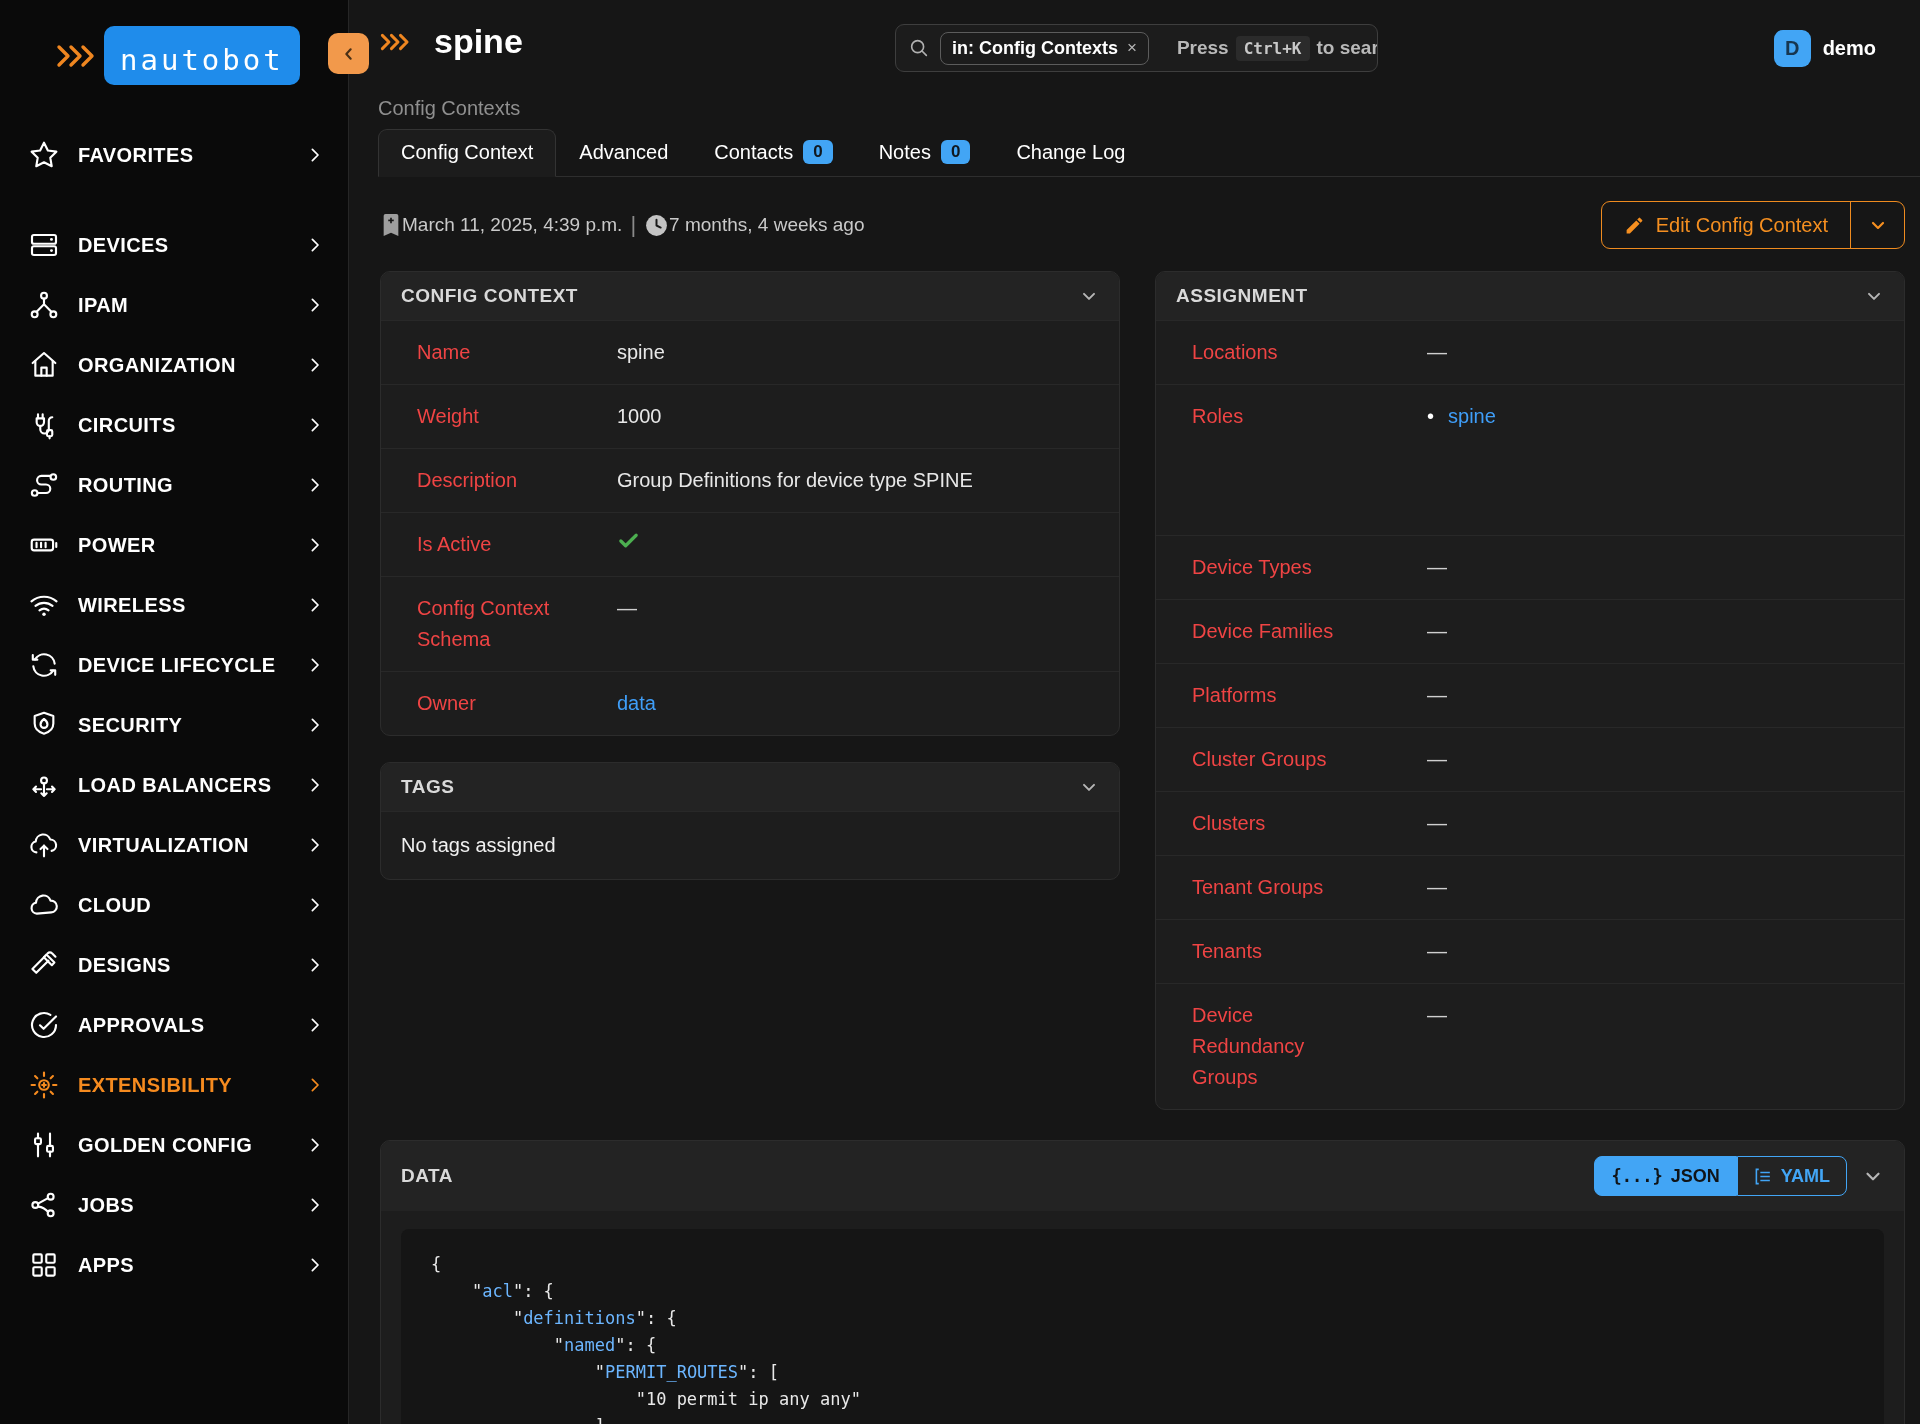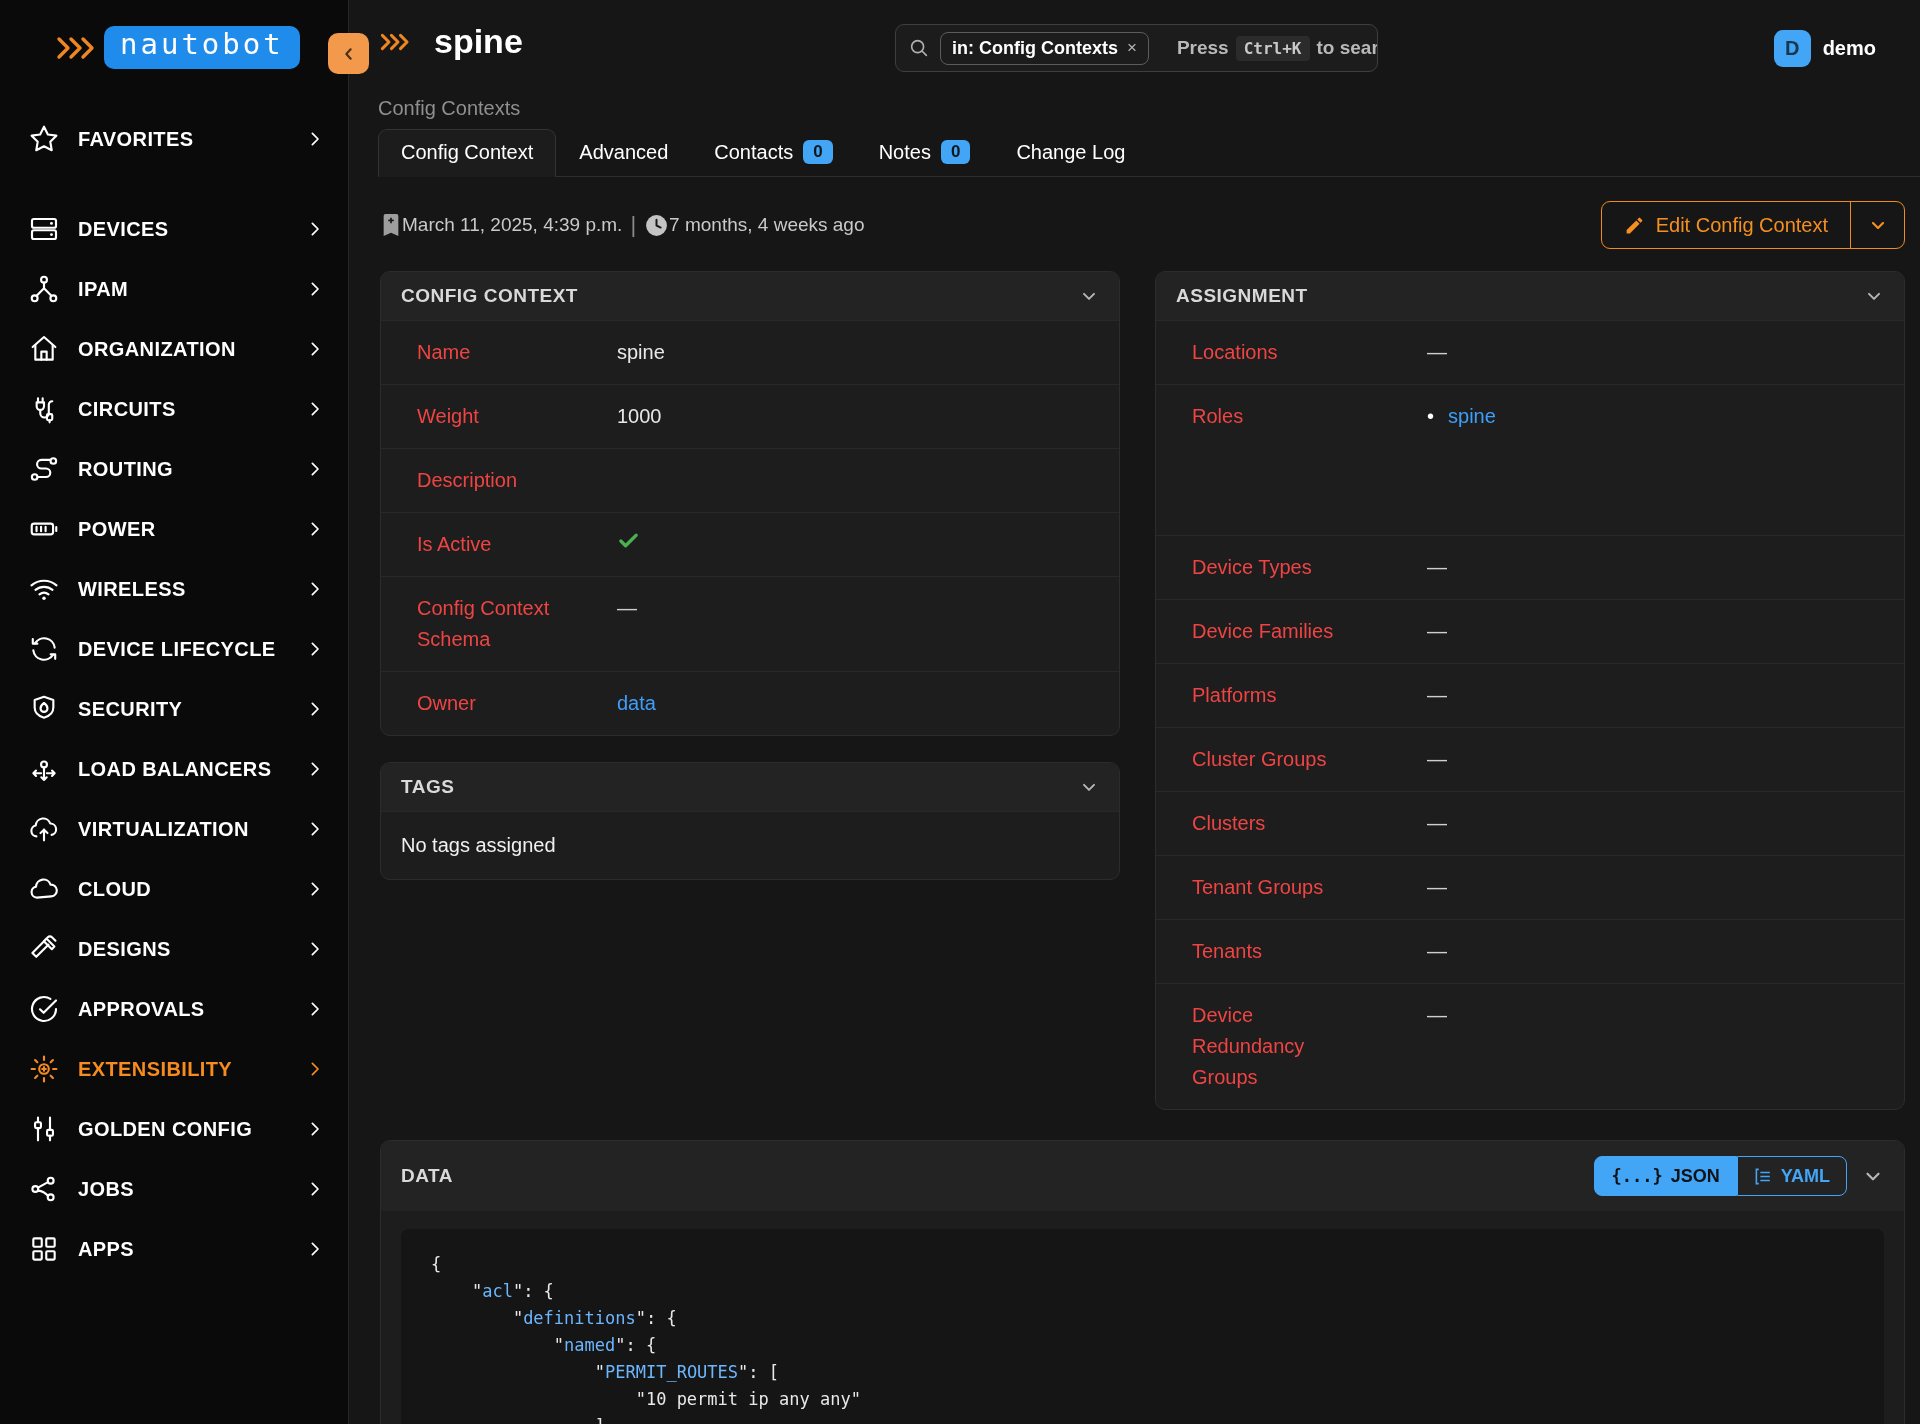--- a/index.html
+++ b/index.html
@@ -4,21 +4,21 @@
 <style>
   * { margin:0; padding:0; box-sizing:border-box; }
   html,body { width:1920px; height:1424px; overflow:hidden; background:#161616;
               font-family:"Liberation Sans", sans-serif; color:#eee; }
 
   
   .sidebar { position:absolute; left:0; top:0; width:349px; height:1424px;
              background:#0a0a0a; border-right:1px solid #262626; z-index:2; }
   .logo-row { display:flex; align-items:center; padding:26px 0 0 56px; }
   .logo-chevrons { color:#ef8620; margin-right:4px; display:flex; }
-  .logo-box { background:#1f8ceb; border-radius:10px; padding:1px 16px 8px;
+  .logo-box { background:#1f8ceb; border-radius:10px; padding:17px 16px 8px;
               font-family:"DejaVu Sans Mono", monospace; font-size:29px; color:#fff;
               letter-spacing:3px; }
   .nav { margin-top:40px; }
   .nav-item { display:flex; align-items:center; height:60px; padding:0 24px 0 27px;
               cursor:pointer; color:#fff; }
   .nav-item.first { margin-bottom:30px; }
   .nav-item .nicon { width:34px; height:34px; flex:0 0 34px; display:flex;
                     align-items:center; justify-content:center; }
   .nav-item .nicon svg { width:32px; height:32px; }
   .nav-label { font-size:20px; font-weight:700; letter-spacing:.4px; margin-left:17px; flex:1;
@@ -501,20 +501,23 @@
                 </div>
               </div>
               <div class="kv-row">
                 <div class="kv-label">Weight</div>
                    <div class="kv-value">
                   <div class="kv-value-wrap"><span>1000</span></div>
                 </div>
               </div>
               <div class="kv-row">
                 <div class="kv-label">Description</div>
+                   <div class="kv-value">
+                  <div class="kv-value-wrap"><span>Group Definitions for device type SPINE</span></div>
+                </div>
               </div>
               <div class="kv-row">
                 <div class="kv-label">Is Active</div>
                    <div class="kv-value">
                   <div class="kv-value-wrap">
                     <span class="check">
                       <svg width="23" height="23" viewBox="0 0 24 24">
                         <path d="M4 12.5l5 5L20 6.5" fill="none" stroke="#4caf50" stroke-width="3.4" stroke-linecap="round" stroke-linejoin="round"></path>
                       </svg>
                     </span>

